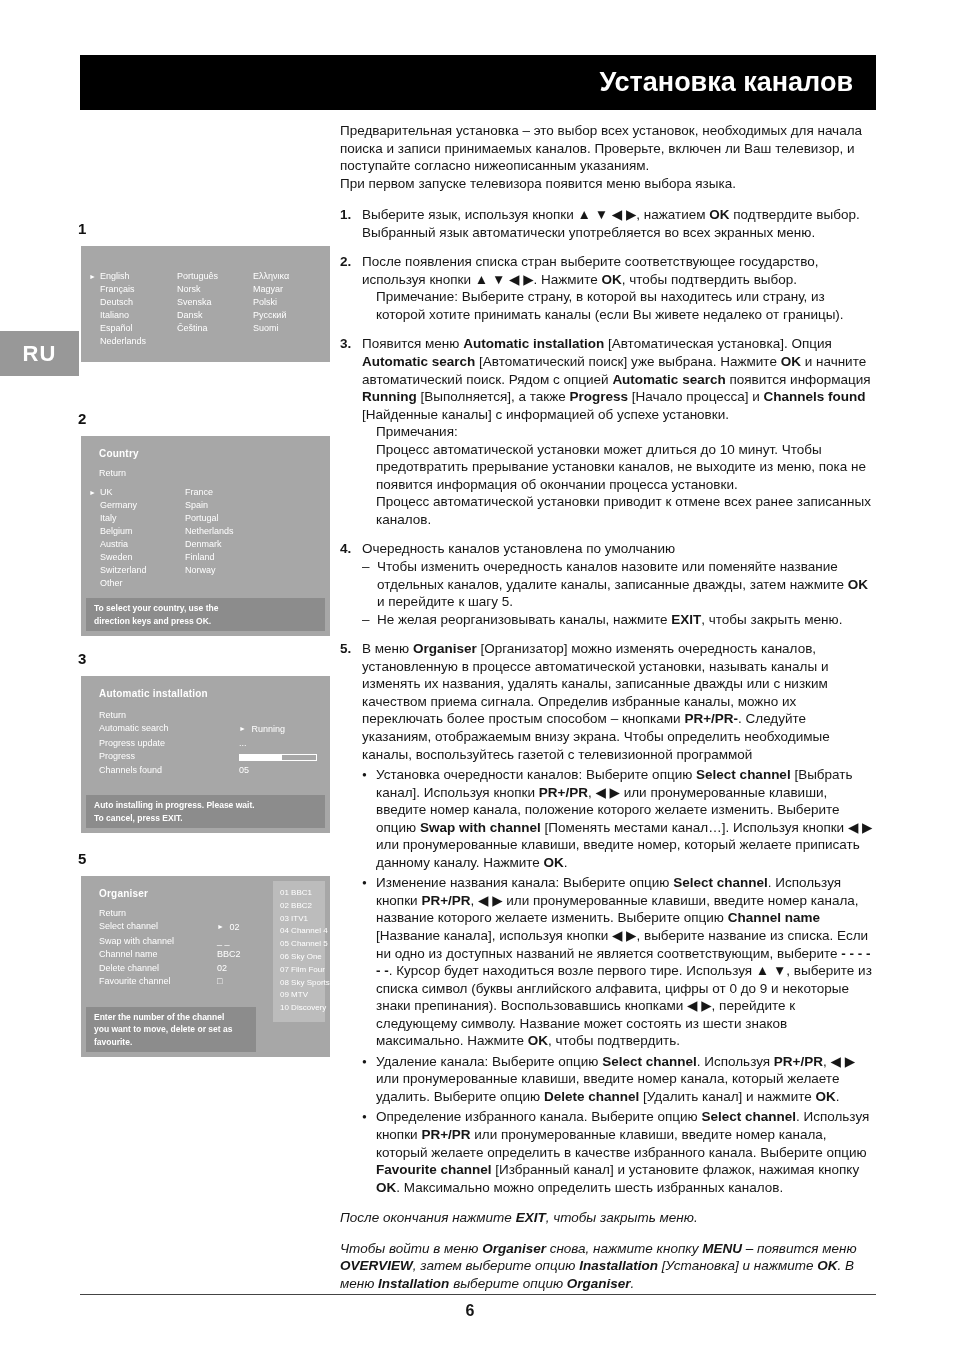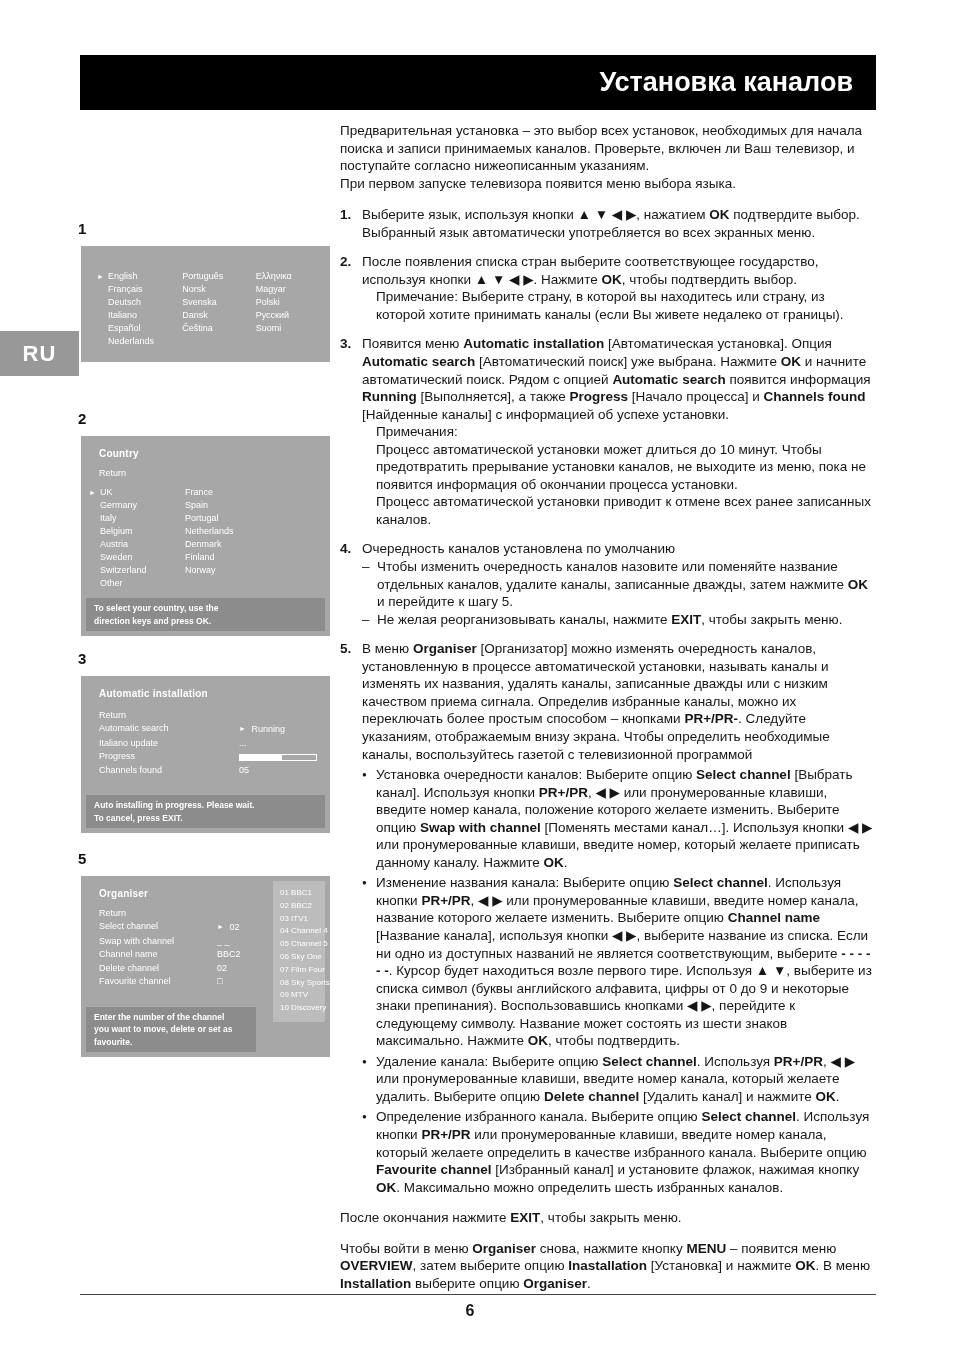--- a/index.html
+++ b/index.html
@@ -76,38 +76,38 @@
   #steps { list-style:none; margin-top:14px; }
   .step { display:flex; margin-bottom:12px; }
   .step-num { flex:0 0 22px; font-weight:bold; }
   .step-body { flex:1; }
   .block-note { padding-left:14px; }
   .block-dash { display:flex; }
   .dash-mark { flex:0 0 15px; }
   .block-bullet { display:flex; margin-top:3px; }
   .bullet-mark { flex:0 0 14px; font-size:8px; padding-top:4px; }
   .block-text { flex:1; }
-  .closing-p { margin-top:13px; }
+  .closing-p { margin-top:13px;font-style:italic; }
 
   
   .footer-rule { position:absolute; left:80px; width:796px; top:1294px; border-top:1.5px solid #444; }
   .page-number { position:absolute; left:80px; width:780px; top:1302px; text-align:center; font-size:16px; font-weight:bold; }
 </style>
 </head>
 <body>
 
 <div class="header-bar">
   <span>Установка каналов</span>
 </div>
 
 <div class="ru-tab">RU</div>
 
 <div id="screens">
     <div class="screen-label" style="top: 220px;">1</div>
-    <div class="screen screen-language-menu" style="top: 246px; height: 116px; padding-left: 8px;">
+    <div class="screen screen-language-menu" style="top: 246px; height: 116px;">
       <div class="scr-cols">
         <div class="scr-col">
           <p class="scr-item"><span class="cursor">►</span>English</p>
           <p class="scr-item">Français</p>
           <p class="scr-item">Deutsch</p>
           <p class="scr-item">Italiano</p>
           <p class="scr-item">Español</p>
           <p class="scr-item">Nederlands</p>
         </div>
         <div class="scr-col">
@@ -160,21 +160,21 @@
       <div class="scr-rows">
         <div class="scr-row">
           <span class="scr-lbl">Return</span>
           <span class="scr-val"></span>
         </div>
         <div class="scr-row">
           <span class="scr-lbl">Automatic search</span>
           <span class="scr-val"><span class="cursor-inline">►</span> Running</span>
         </div>
         <div class="scr-row">
-          <span class="scr-lbl">Italiano update</span>
+          <span class="scr-lbl">Progress update</span>
           <span class="scr-val">...</span>
         </div>
         <div class="scr-row">
           <span class="scr-lbl">Progress</span>
           <span class="scr-val"><span class="pbar"><span class="pfill"></span></span></span>
         </div>
         <div class="scr-row">
           <span class="scr-lbl">Channels found</span>
           <span class="scr-val">05</span>
         </div>

